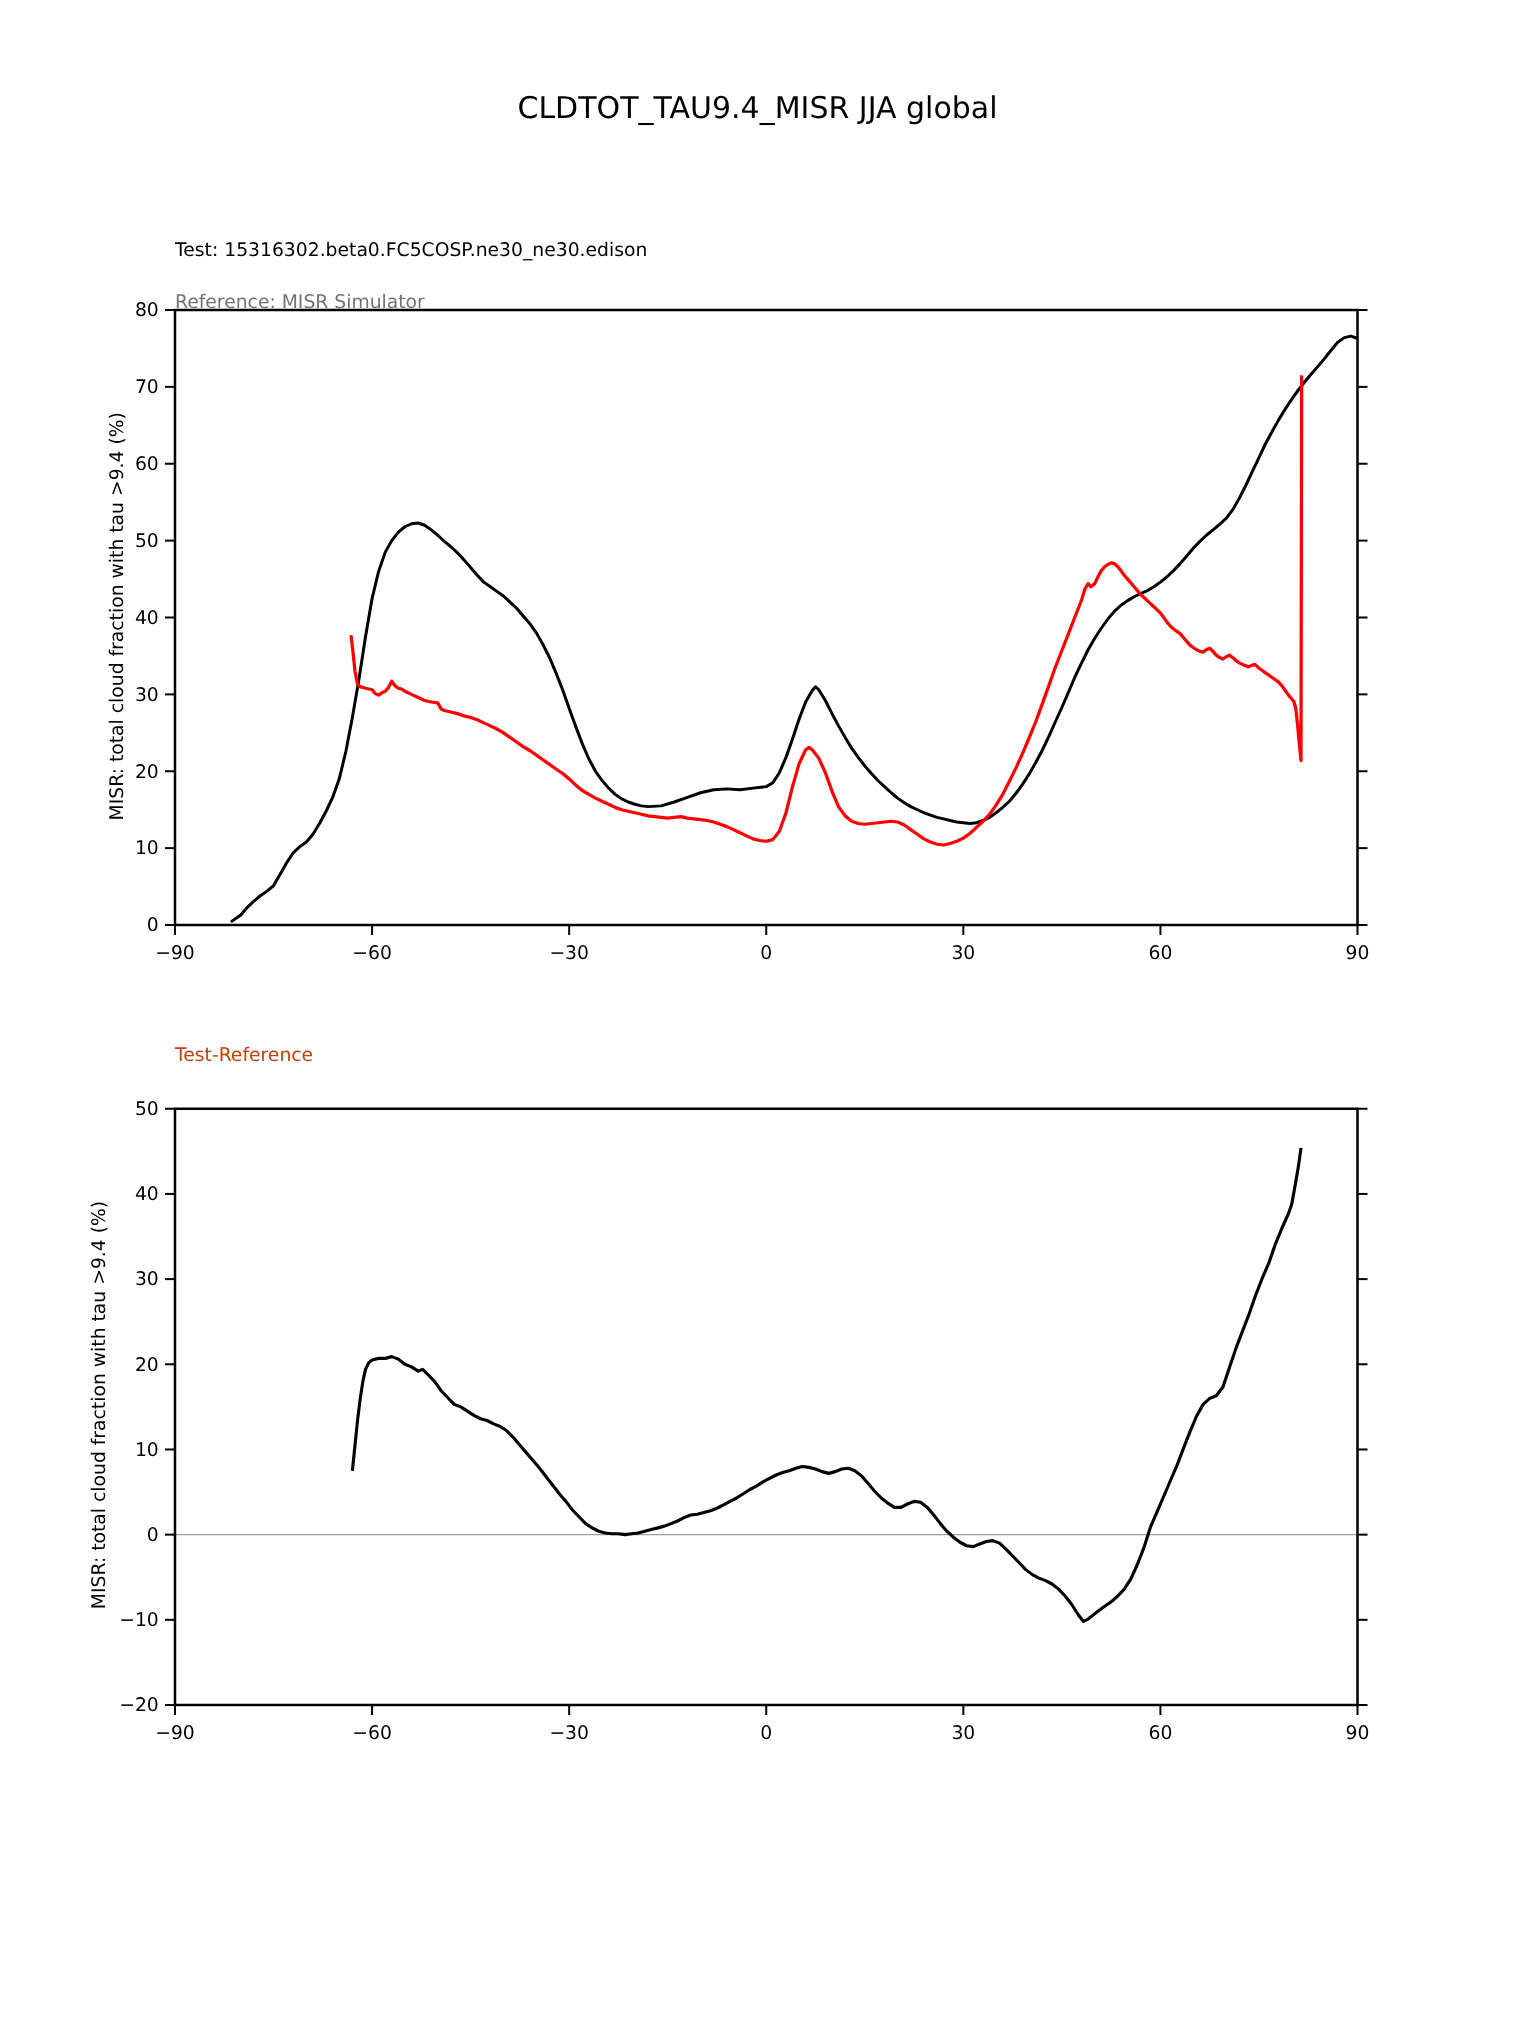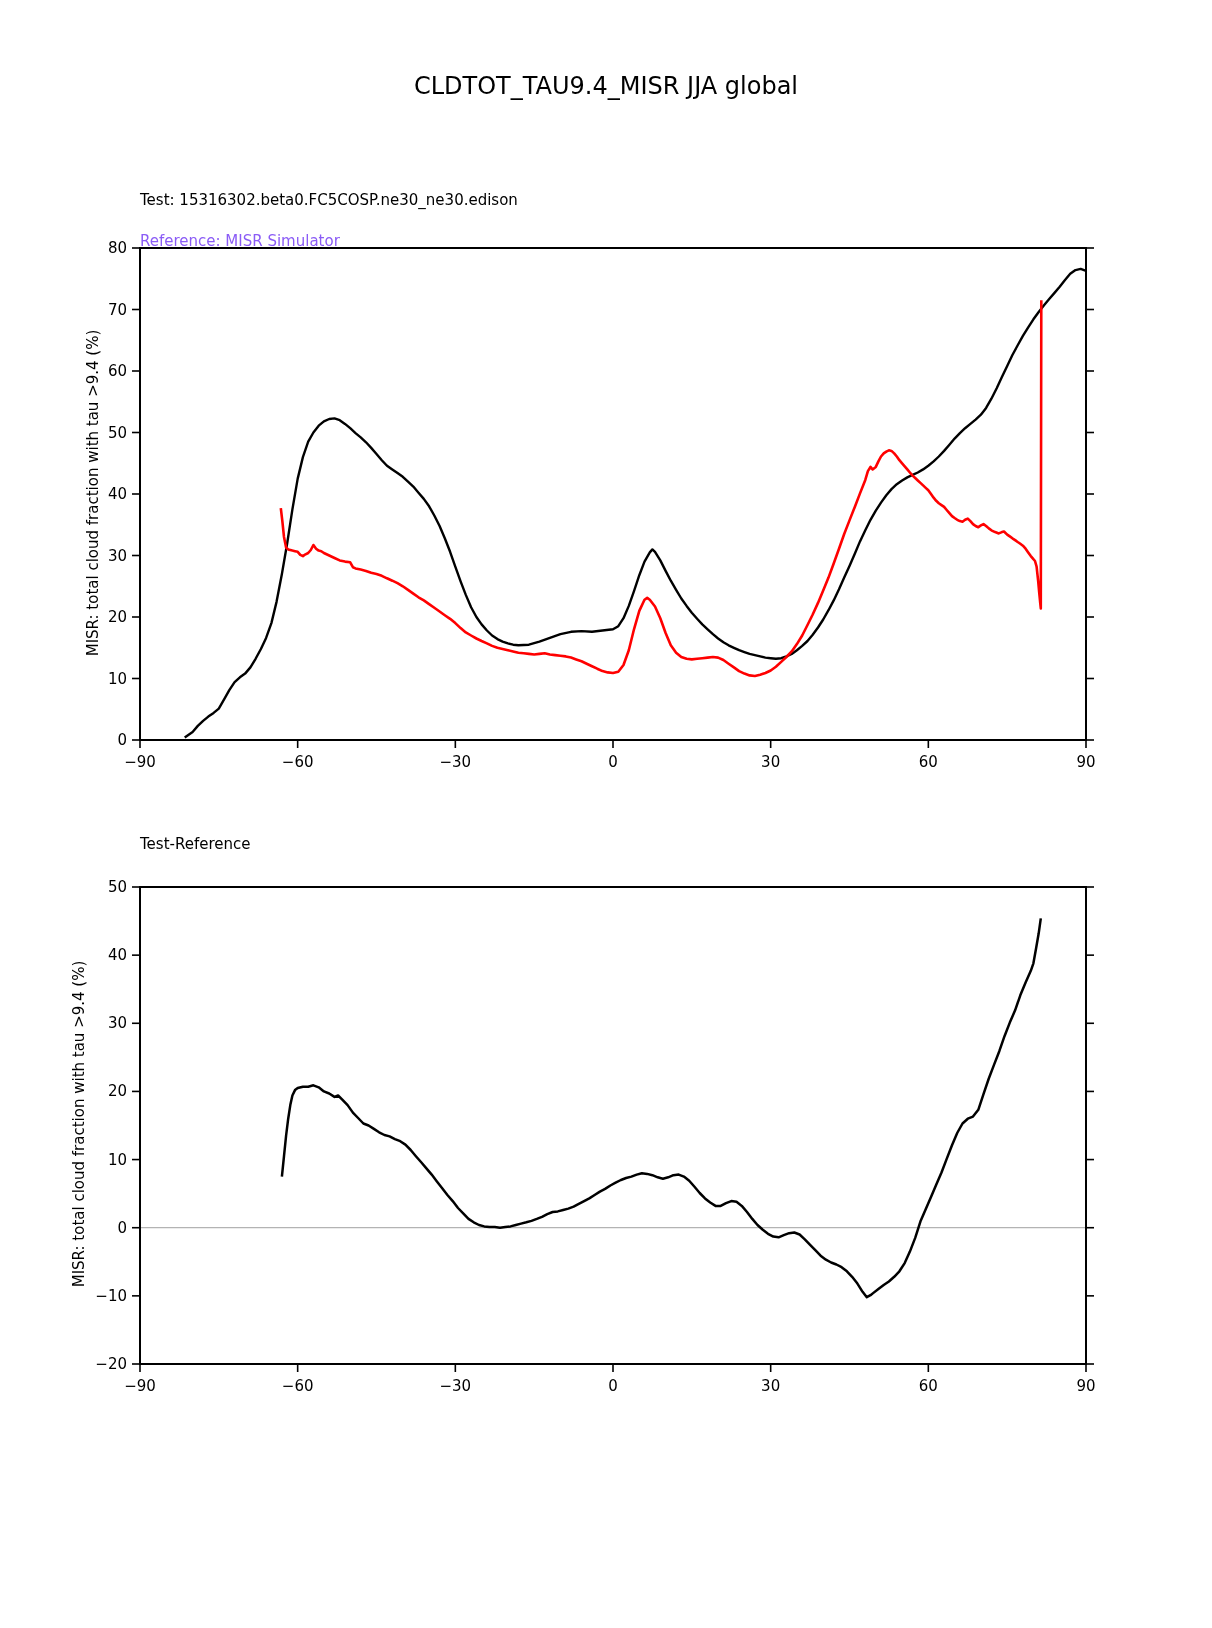--- a/index.html
+++ b/index.html
@@ -3,22 +3,22 @@
 <meta charset="utf-8">
 <style>
   html,body{margin:0;padding:0;}
   body{
     width:1212px;height:1628px;position:relative;background:#ffffff;
     font-family:"DejaVu Sans","Liberation Sans",sans-serif;color:#000;
     overflow:hidden;
   }
   .page-title{position:absolute;left:0;top:72px;width:1212px;text-align:center;font-size:24px;}
   .test-label{position:absolute;left:140px;top:191px;font-size:15px;color:#000;}
-  .reference-label{position:absolute;left:140px;top:232px;font-size:15px;color:#8b5cf6;}
-  .diff-label{position:absolute;left:140px;top:835px;font-size:15px;color:#000000;}
+  .reference-label{position:absolute;left:140px;top:232px;font-size:15px;color:#737373;}
+  .diff-label{position:absolute;left:140px;top:835px;font-size:15px;color:#c2410c;}
   .ylabel{position:absolute;width:480px;text-align:center;font-size:15px;transform:rotate(-90deg);}
   .ylabel-top{left:-147px;top:484px;}
   .ylabel-bottom{left:-161px;top:1115px;}
   svg{position:absolute;left:0;top:0;}
 </style>
 </head>
 <body>
 
 <div class="page-title">CLDTOT_TAU9.4_MISR JJA global</div>
 

